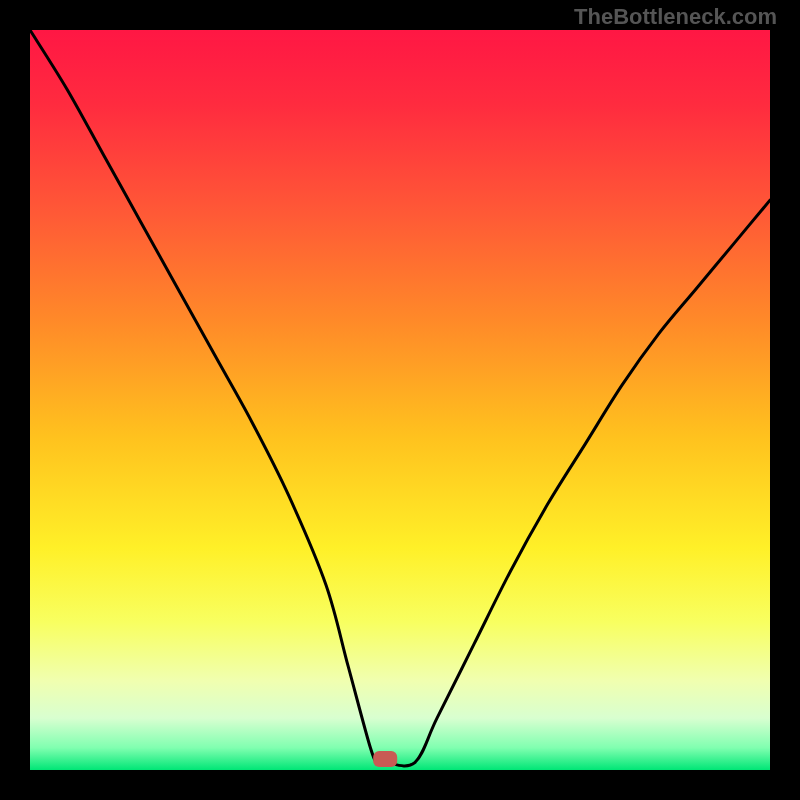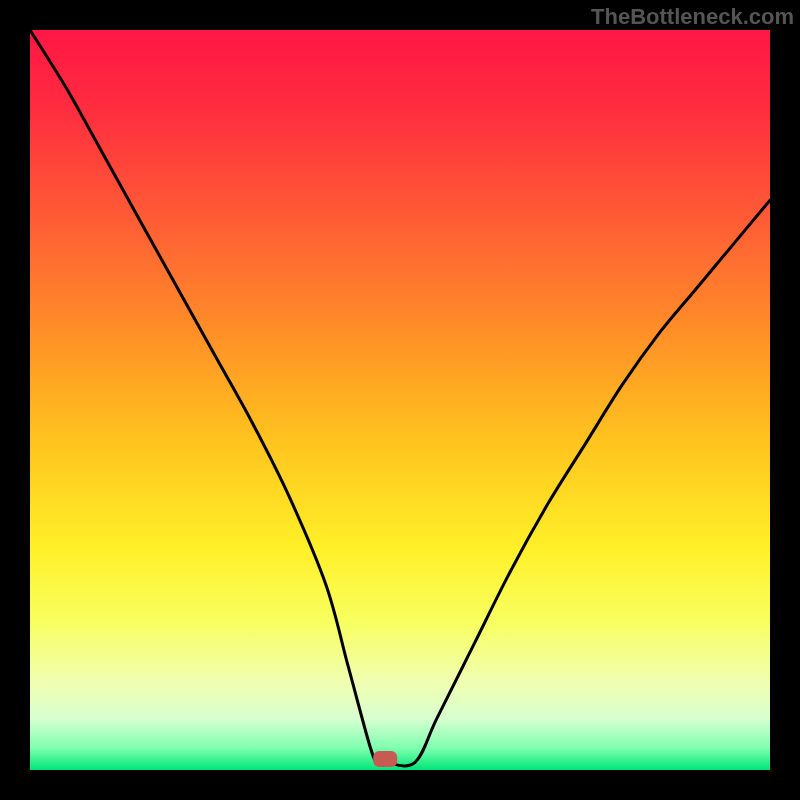--- a/index.html
+++ b/index.html
@@ -7,21 +7,21 @@
     padding: 0;
     width: 800px;
     height: 800px;
     background: #000;
     position: relative;
     font-family: Arial, sans-serif;
   }
   .watermark {
     position: absolute;
     top: 4px;
-    right: 6px;
+    right: 23px;
     color: #555;
     font-size: 22px;
     font-weight: bold;
     z-index: 10;
   }
   .plot-area {
     position: absolute;
     left: 30px;
     top: 30px;
     width: 740px;

